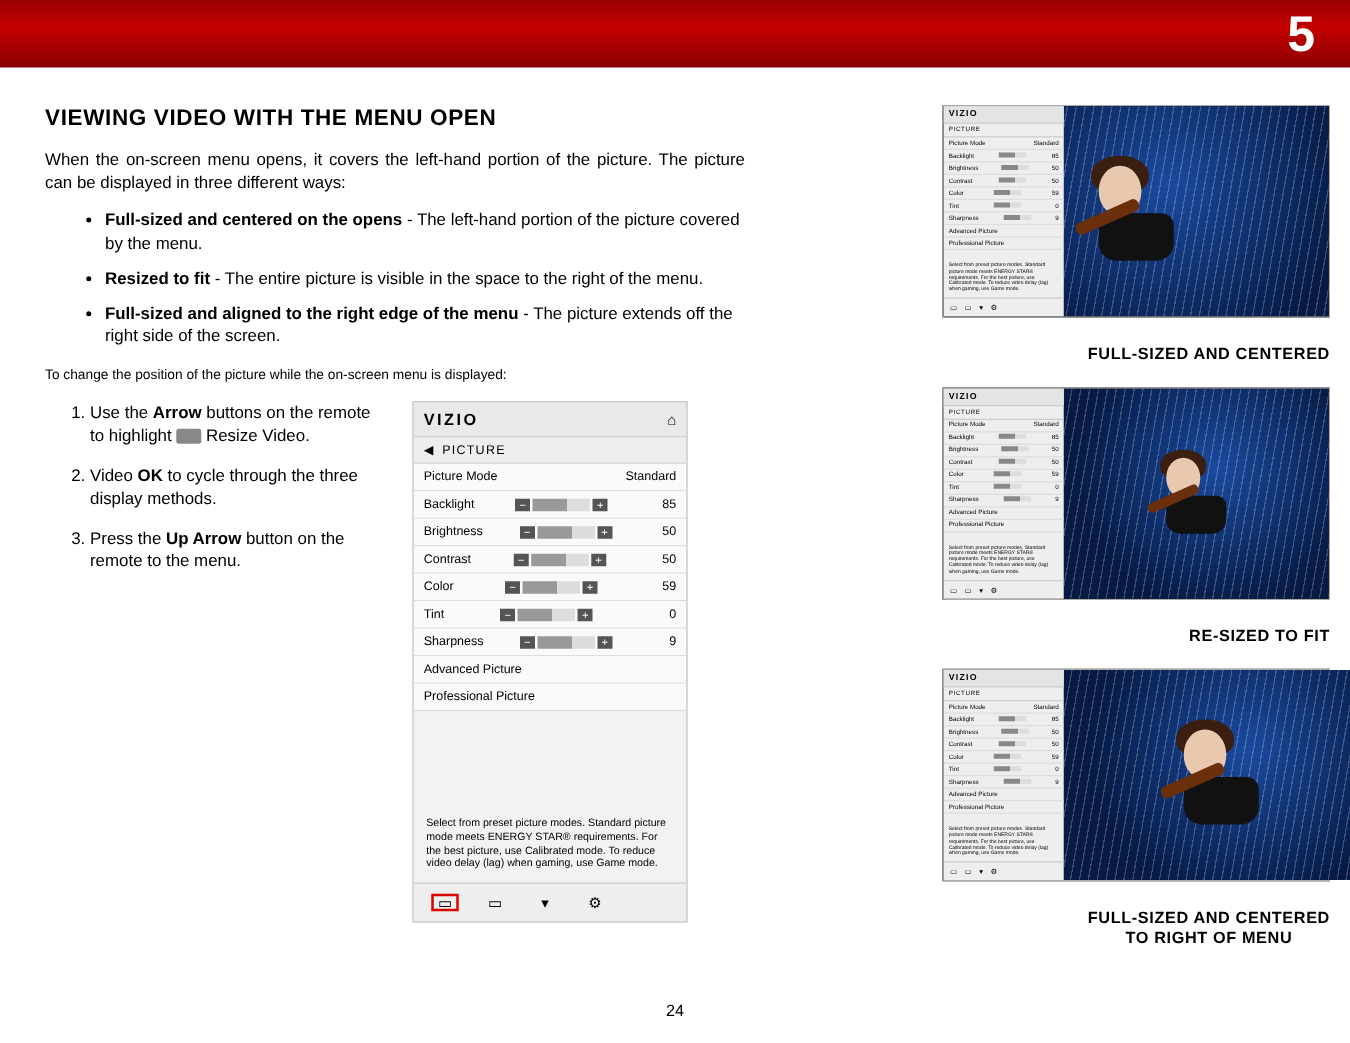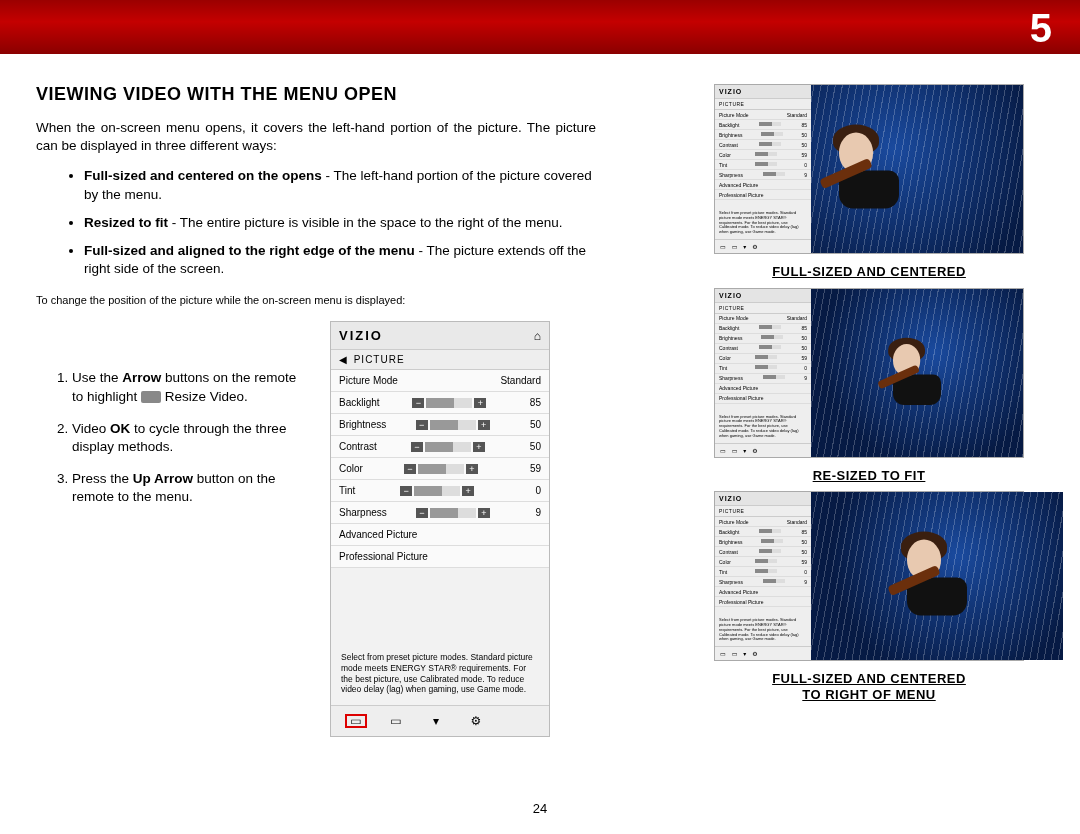--- a/index.html
+++ b/index.html
@@ -1,29 +1,29 @@
 <!DOCTYPE html>
 <html><head>
 <meta charset="utf-8">
 <style>
   * { box-sizing: border-box; margin: 0; padding: 0; }
   body { width: 1080px; height: 834px; font-family: "Helvetica Neue", Arial, sans-serif; background: #fff; color: #000; position: relative; }
   .top-band { width: 100%; height: 54px; background: linear-gradient(#9b0000, #c40000 40%, #8a0000); position: relative; }
   .chapter-num { position: absolute; right: 28px; top: 6px; color: #fff; font-size: 40px; font-weight: bold; font-family: Arial, sans-serif; }
-  .page { padding: 30px 36px 0 36px; display: flex; gap: 40px; }
+  .page { padding: 30px 16px 0 36px; display: flex; gap: 40px; }
   .left-col { flex: 1 1 560px; }
-  .right-col { flex: 0 0 350px; display: flex; flex-direction: column; align-items: center; gap: 8px; text-decoration: underline; }
+  .right-col { flex: 0 0 350px; display: flex; flex-direction: column; align-items: flex-end; gap: 19px; }
   h1.section-title { font-size: 18px; font-weight: 800; letter-spacing: 0.5px; margin-bottom: 14px; font-family: Arial, sans-serif; }
   .intro { font-size: 13.5px; line-height: 1.35; text-align: justify; margin-bottom: 12px; width: 560px; }
   ul.ways { list-style: disc; padding-left: 48px; width: 560px; margin-bottom: 14px; }
   ul.ways li { font-size: 13.5px; line-height: 1.35; margin-bottom: 10px; }
   ul.ways b { font-weight: 700; }
   .change-pos { font-size: 11px; line-height: 1.35; width: 560px; margin-bottom: 14px; }
   .steps-row { display: flex; gap: 24px; }
-  ol.steps { list-style: decimal; padding-left: 36px; width: 270px; margin-top: 48px; }
+  ol.steps { list-style: decimal; padding-left: 36px; width: 270px; }
   ol.steps li { font-size: 13.5px; line-height: 1.35; margin-bottom: 14px; }
   ol.steps b { font-weight: 700; }
   .resize-chip { display: inline-block; width: 20px; height: 12px; background: #888; border-radius: 2px; vertical-align: middle; }
   
   .menu { width: 220px; border: 1px solid #bbb; font-size: 10px; background: #f2f2f2; }
   .menu-head { display: flex; justify-content: space-between; align-items: center; padding: 6px 8px; background: #e9e9e9; border-bottom: 1px solid #ccc; }
   .brand { font-weight: 900; letter-spacing: 2px; font-size: 13px; }
   .home-ic { font-size: 12px; }
   .crumb { display: flex; align-items: center; gap: 6px; padding: 4px 8px; border-bottom: 1px solid #ccc; background: #eee; font-size: 10px; letter-spacing: 1px; }
   .crumb-arrow { font-size: 10px; }

